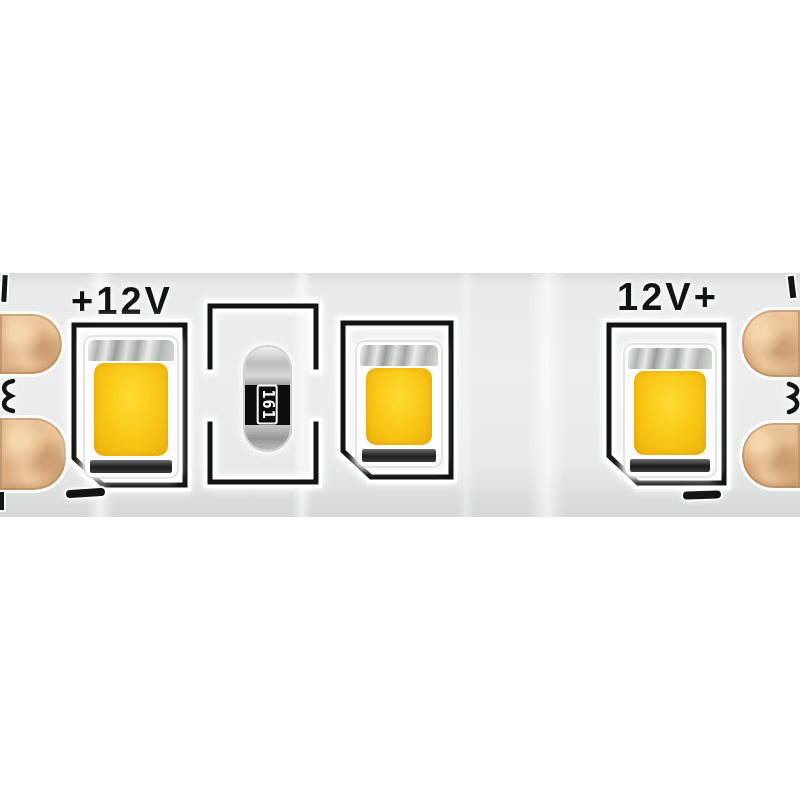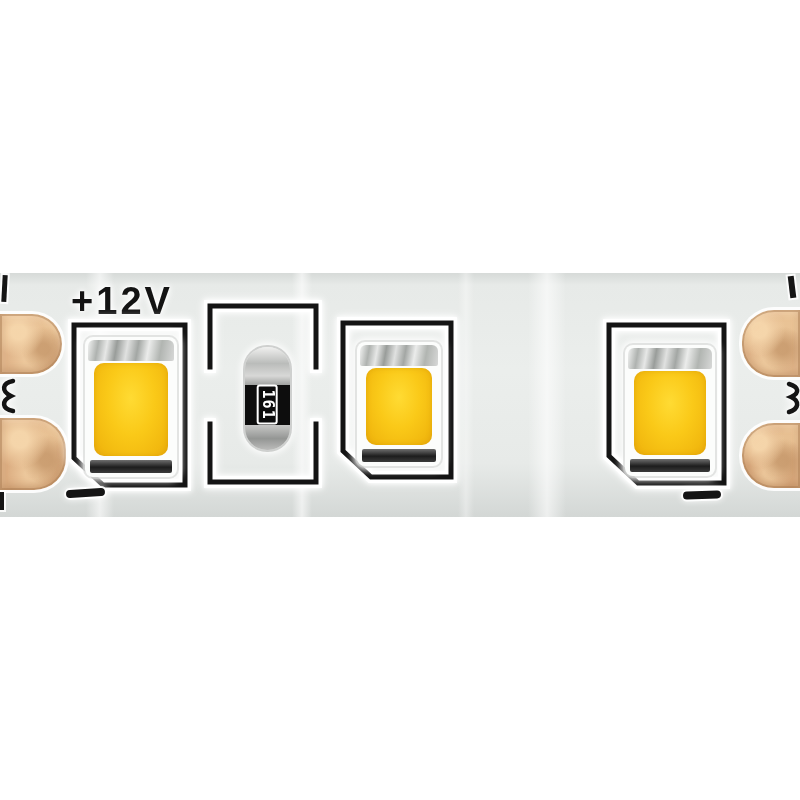--- a/index.html
+++ b/index.html
@@ -112,20 +112,21 @@
     <div class="tick tick-bl"></div>
     <div class="tick tick-tr"></div>
     <svg class="cutmark cut-l halo" width="14" height="36" viewBox="0 0 14 36">
       <path d="M13 3 C2 5 1 13 11 18 C1 23 2 31 13 33"></path>
     </svg>
     <svg class="cutmark cut-r halo" width="10" height="34" viewBox="0 0 10 34">
       <path d="M-2 3 C8 6 9 12 0 16 C9 20 8 28 -2 31"></path>
     </svg>
 
     <div class="voltage-label label-left">+12V</div>
+    <div class="voltage-label label-right">12V+</div>
 
     <svg class="outline-svg box1 halo" width="117" height="166" viewBox="0 0 117 166">
       <path class="w" d="M3 3 H114 V163 H32 L3 136 Z"></path>
       <path class="b" d="M3 3 H114 V163 H32 L3 136 Z"></path>
     </svg>
     <div class="led-body led1">
       <div class="led-reflection"></div>
       <div class="led-yellow"></div>
       <div class="led-bottom"></div>
     </div>

